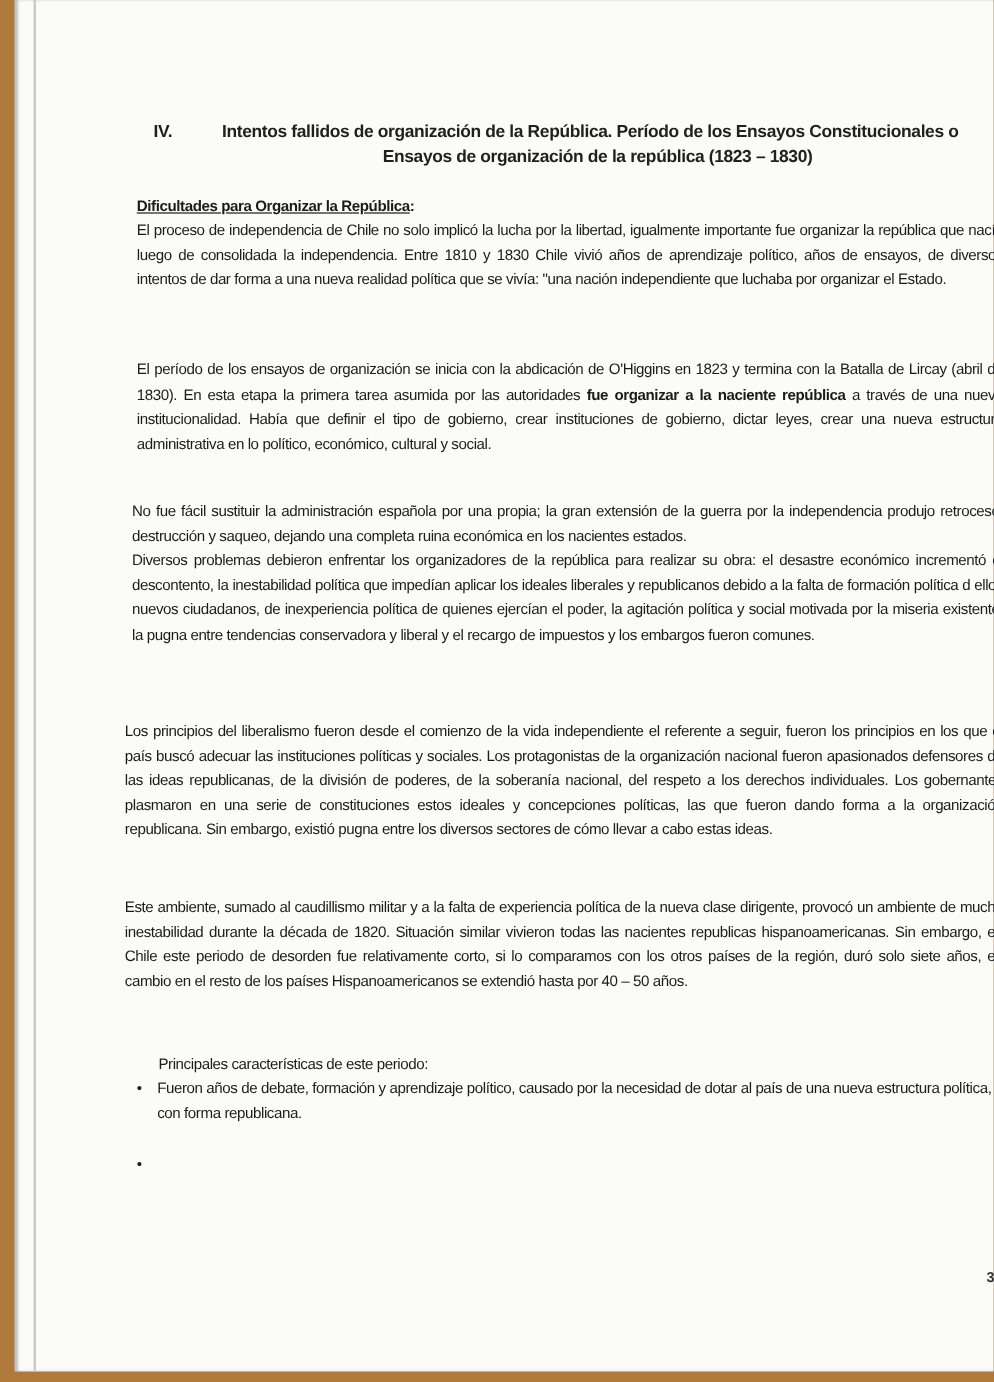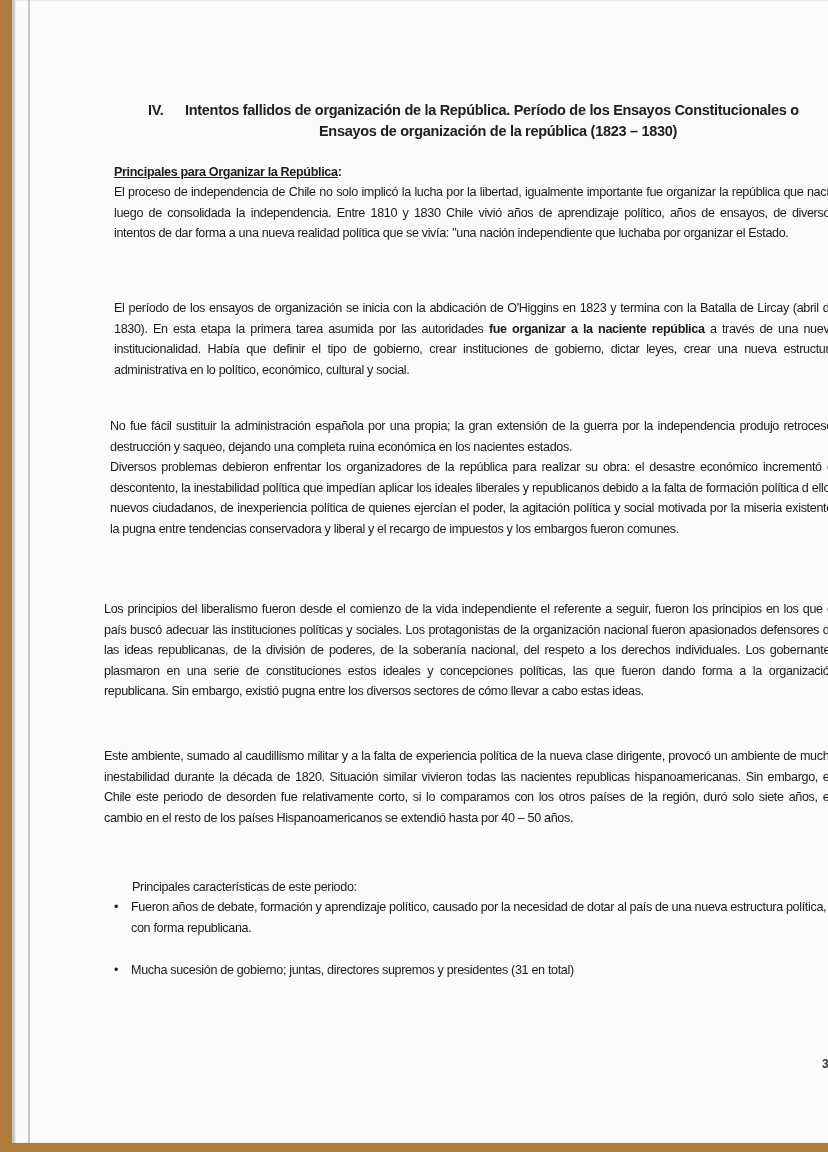--- a/index.html
+++ b/index.html
@@ -22,21 +22,21 @@
     color: #1b1b1b;
     font-size: 12.6px;
     line-height: 20.5px;
     letter-spacing: -0.35px;
   }
   .title {
     position: absolute; top: 100px; left: 26px; width: 710px;
     font-weight: bold; font-size: 14.5px; line-height: 21px; color: #202020;
     letter-spacing: -0.3px;
   }
-  .title .num { position: absolute; left: 0; top: 0; margin-left: 20px; }
+  .title .num { position: absolute; left: 0; top: 0; }
   .title .line1 { position: absolute; left: 57px; top: 0; white-space: nowrap; text-align: right; }
   .title .line2 { position: absolute; left: 0; top: 21px; width: 100%; text-align: center; padding-left: 30px; box-sizing: border-box; }
   .subhead {
     position: absolute; top: 162px; left: 12px;
     font-weight: bold; text-decoration: underline; font-size: 12.6px;
   }
   .para { position: absolute; text-align: justify; }
   .p1 { top: 182px; left: 12px; width: 722px; }
   .p2 { top: 298px; left: 12px; width: 722px; }
   .p3 { top: 416px; left: 8px; width: 726px; }
@@ -55,21 +55,21 @@
 <div class="page">
   <div class="edge-line"></div>
   <div class="content">
 
     <div class="title">
       <span class="num">IV.</span>
       <span class="line1">Intentos fallidos de organización de la República. Período de los Ensayos Constitucionales o</span>
       <div class="line2">Ensayos de organización de la república (1823 – 1830)</div>
     </div>
 
-    <div class="subhead"><span>Principales para Organizar la República</span><span style="text-decoration:none;display:inline-block">:</span></div>
+    <div class="subhead"><span>Dificultades para Organizar la República</span><span style="text-decoration:none;display:inline-block">:</span></div>
 
     <div class="para p1">El proceso de independencia de Chile no solo implicó la lucha por la libertad, igualmente importante fue organizar la república que nacía luego de consolidada la independencia. Entre 1810 y 1830 Chile vivió años de aprendizaje político, años de ensayos, de diversos intentos de dar forma a una nueva realidad política que se vivía: "una nación independiente que luchaba por organizar el Estado.</div>
 
     <div class="para p2"><span>El período de los ensayos de organización se inicia con la abdicación de O'Higgins en 1823 y termina con la Batalla de Lircay (abril de 1830). En esta etapa la primera tarea asumida por las autoridades </span><b>fue organizar a la naciente república</b><span> a través de una nueva institucionalidad. Había que definir el  tipo de gobierno, crear instituciones de gobierno, dictar leyes, crear una nueva estructura administrativa en lo político, económico, cultural y social.</span></div>
 
     <div class="para p3">
       <div>No fue fácil sustituir la administración española por una propia; la gran extensión de la guerra por la independencia produjo retroceso, destrucción y saqueo, dejando una completa ruina económica en los nacientes estados.</div>
       <div>Diversos problemas debieron enfrentar los organizadores de la  república para realizar su obra: el desastre económico incrementó el descontento, la inestabilidad política que impedían aplicar los ideales liberales y republicanos debido a la falta de formación política d ellos nuevos ciudadanos, de inexperiencia política de quienes ejercían el poder,  la agitación política y social motivada por la miseria existente, la pugna entre tendencias conservadora y  liberal y el recargo de impuestos y los embargos fueron comunes.</div>
     </div>
 
@@ -79,19 +79,18 @@
 
     <div class="list-intro">Principales características de este periodo:</div>
 
     <ul class="bullet-list">
       <li>
         <span class="dot">•</span>
         <span>Fueron años de debate, formación y aprendizaje político, causado por la necesidad de dotar al país de una nueva estructura política, con forma republicana.</span>
       </li>
       <li style="margin-top:22px">
         <span class="dot">•</span>
-        <span>Mucha sucesión de gobierno; juntas, directores supremos y presidentes (31 en total)</span>
       </li>
     </ul>
 
     <div class="page-number">3</div>
   </div>
 </div>
 
 </body></html>

